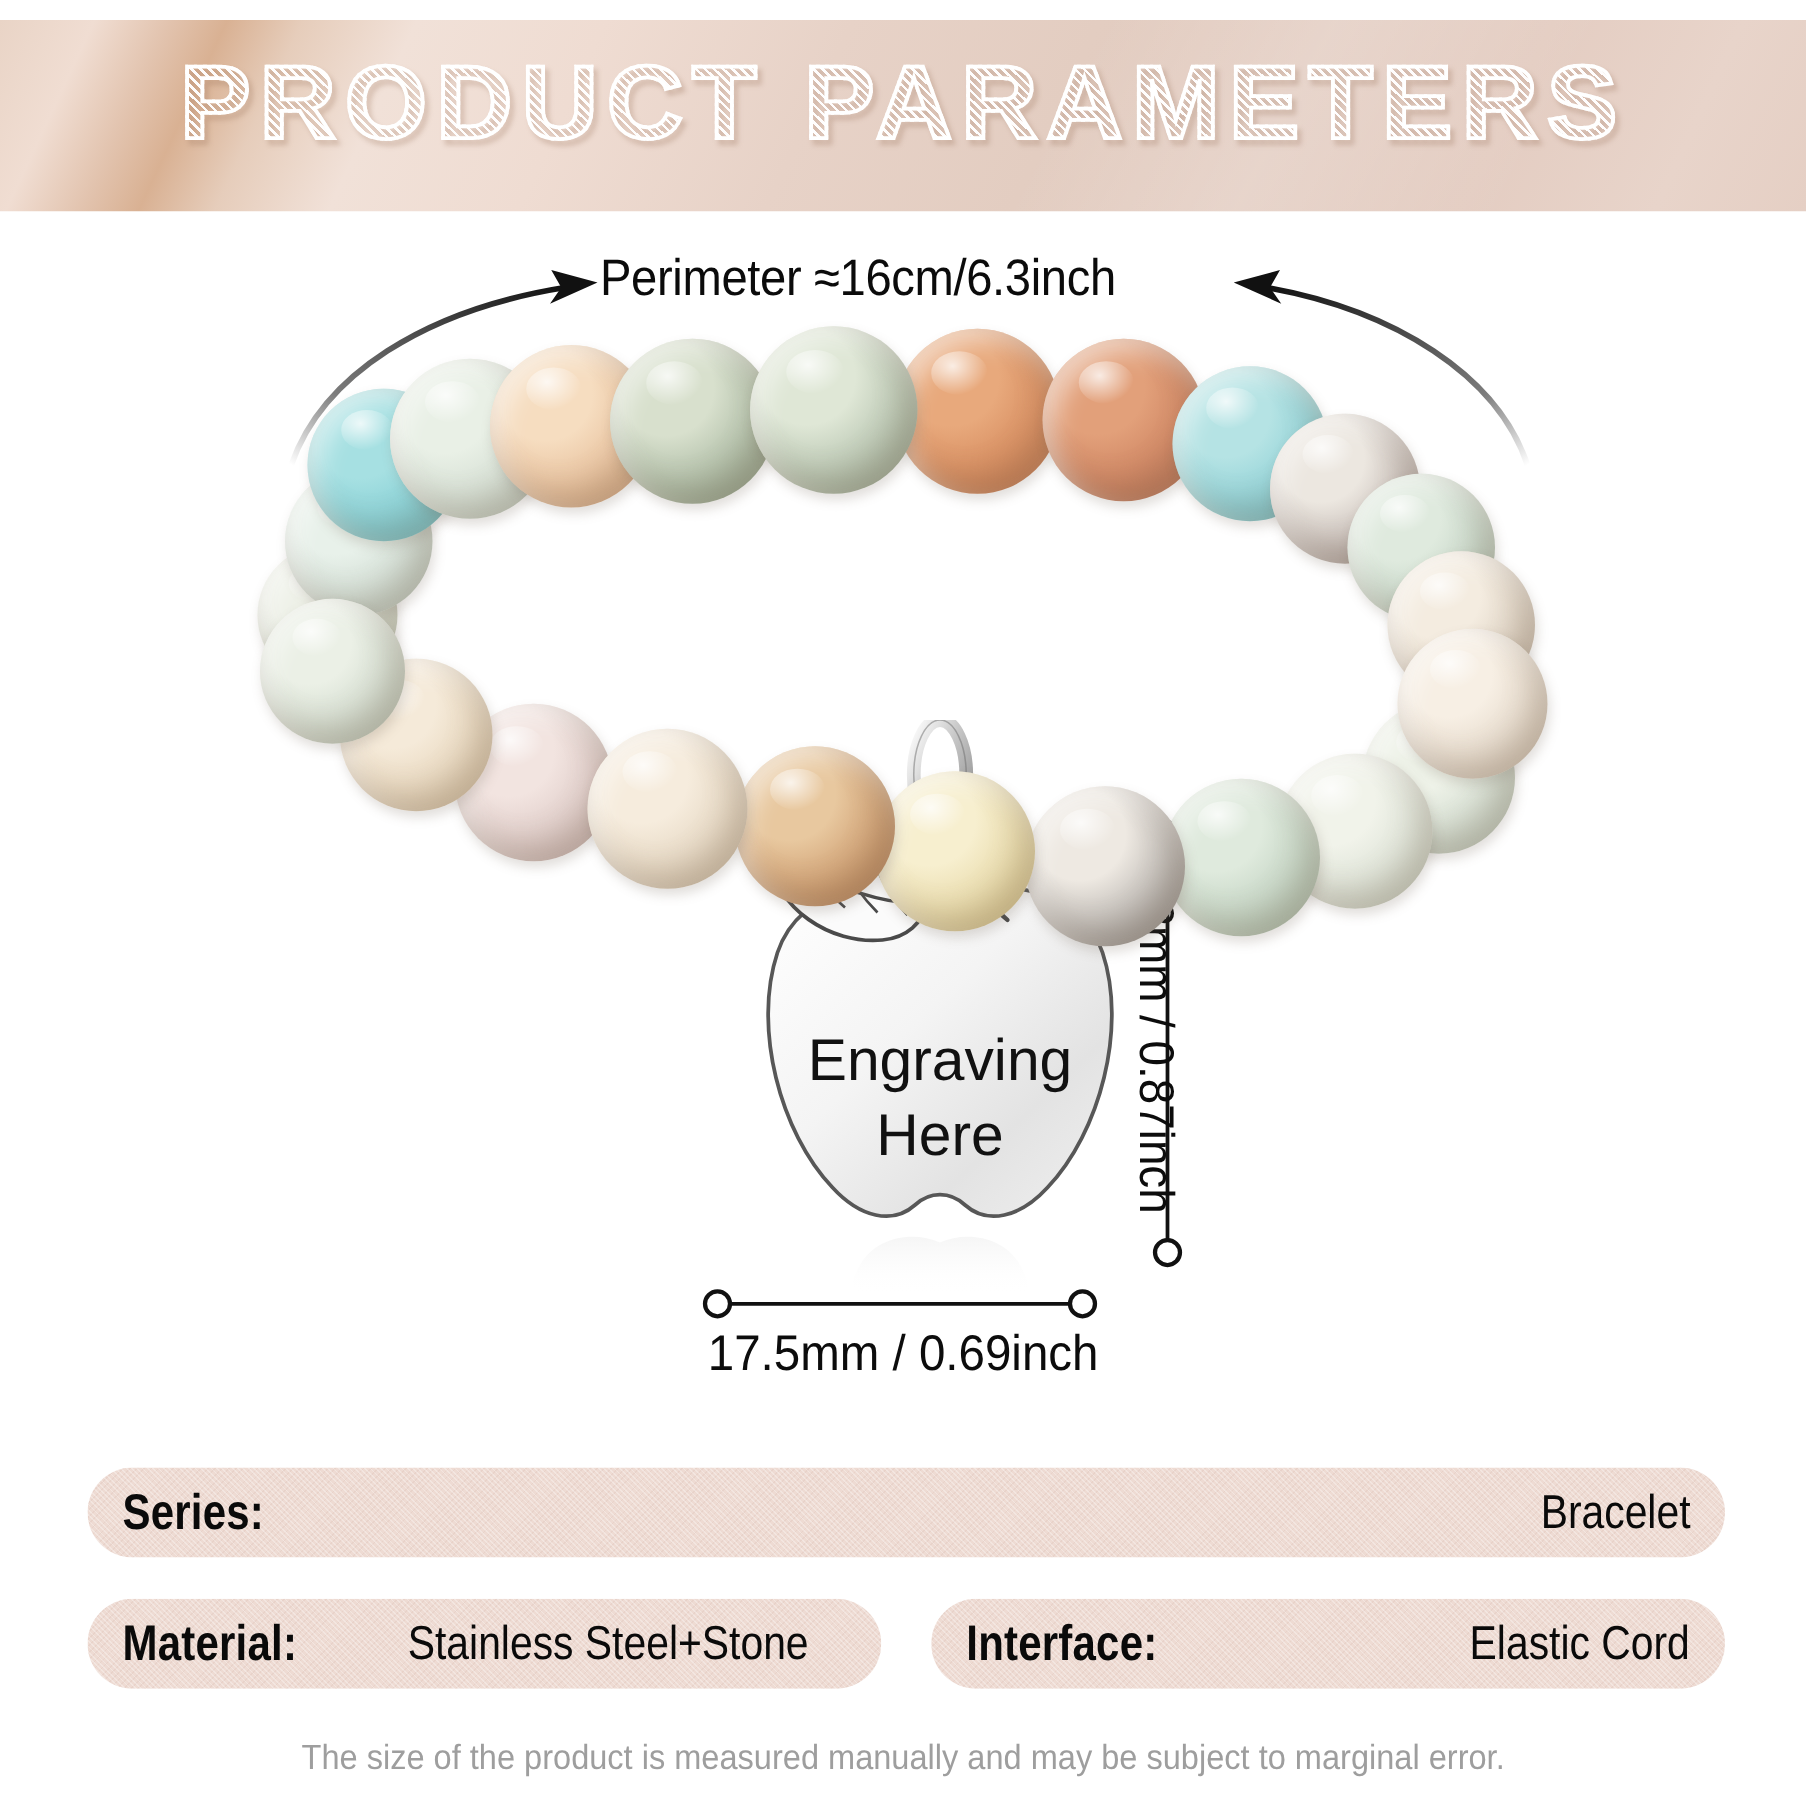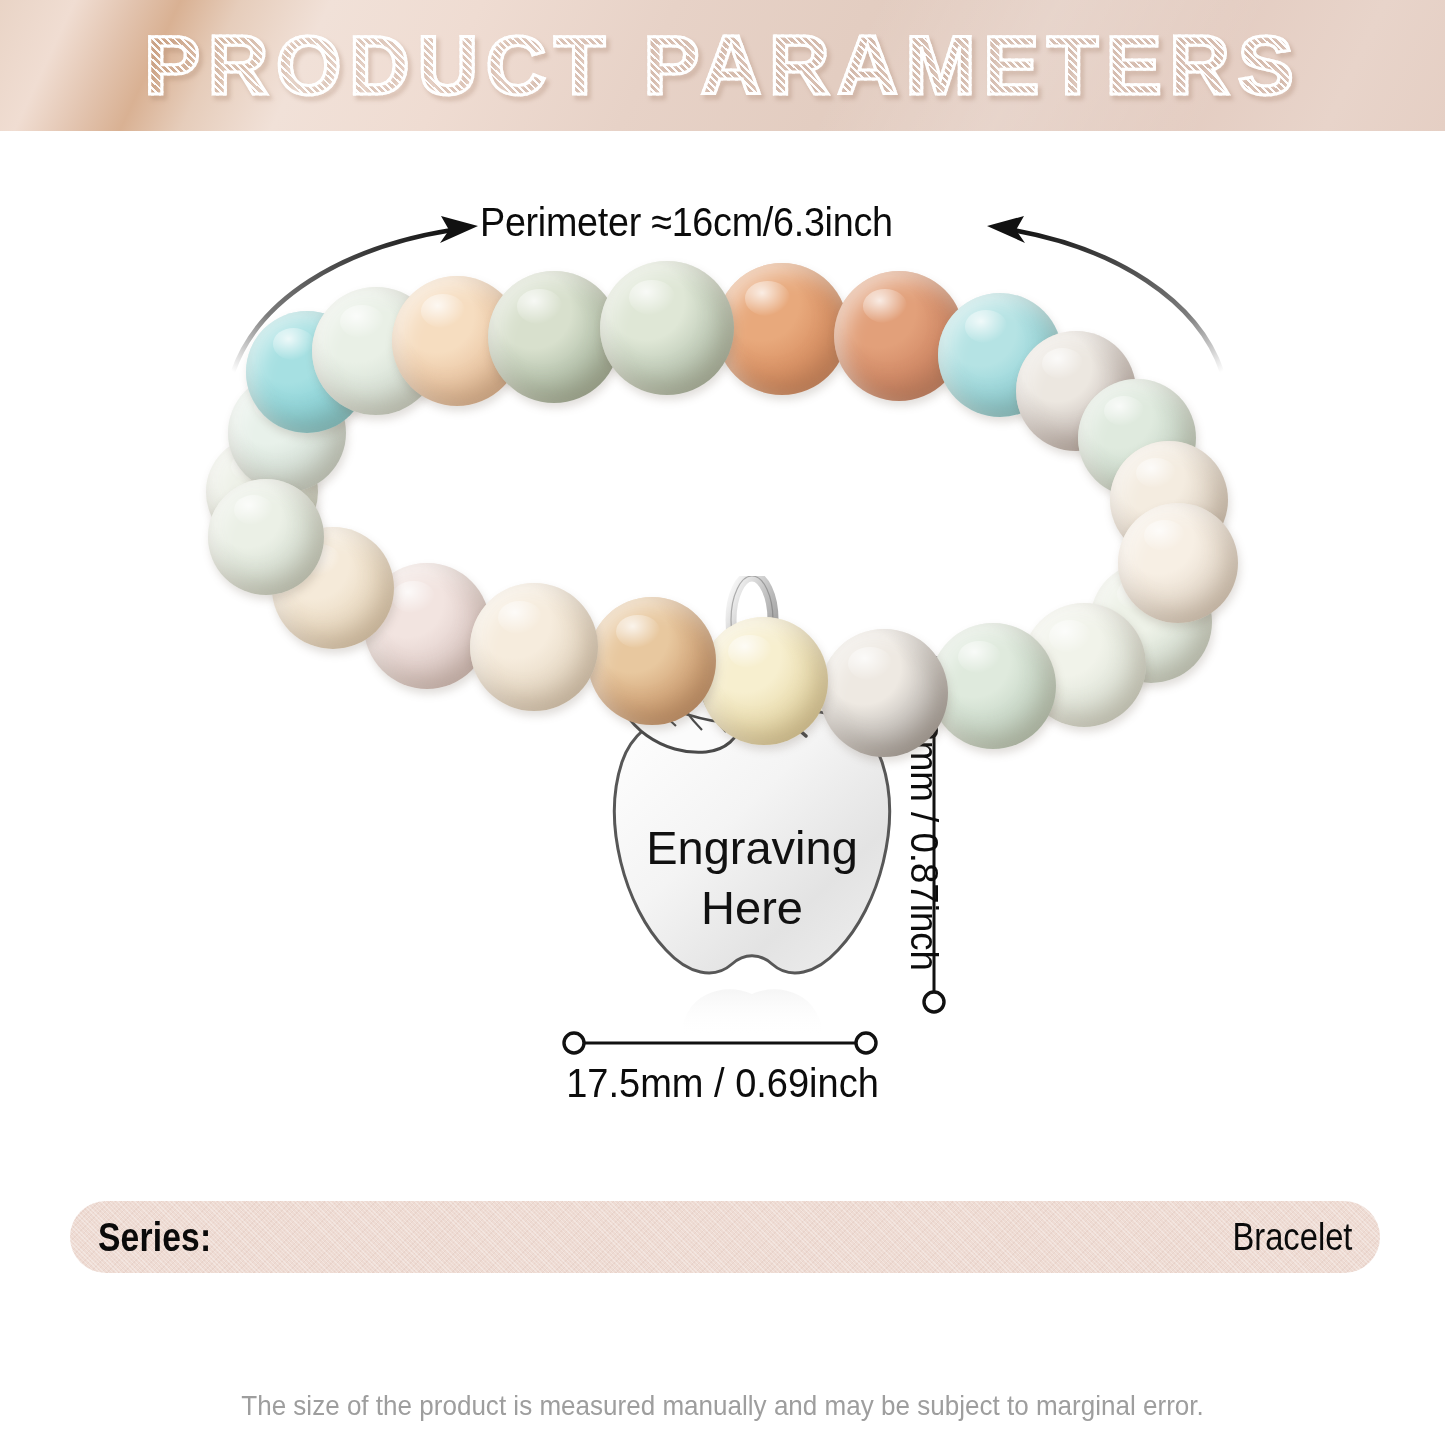--- a/index.html
+++ b/index.html
@@ -7,21 +7,21 @@
     width:1445px;height:1445px;
     background:#ffffff;
     font-family:"Liberation Sans", sans-serif;
     overflow:hidden;
     position:relative;
   }
   #stage{position:relative;width:1445px;height:1445px;overflow:hidden;background:#fff;}
 
   
   .header{
-    position:absolute;left:0;top:0;width:1445px;height:131px;
+    position:absolute;left:0;top:16px;width:1445px;height:153px;
     background:
       linear-gradient(115deg,
         #e9d4c6 0%, #f0ddd2 5%, #e2c3ae 9%, #d9b193 12%,
         #e6cdbb 16%, #f1e1d8 22%, #efdcd2 32%,
         #e7d2c7 45%, #e3cdc1 58%, #e1c9bd 70%,
         #e4cdc2 82%, #e8d4ca 92%, #e5cfc4 100%);
     overflow:hidden;
   }
   .header:after{
     content:"";position:absolute;left:0;top:0;width:100%;height:100%;
@@ -86,21 +86,21 @@
     font-family:"Liberation Sans", sans-serif;
     transform:scaleX(.95);
     z-index:6;
   }
 
   
   .charm-wrap{position:absolute;left:580px;top:576px;width:340px;height:460px;z-index:4;}
 
   
   .spec-grid{position:absolute;left:70px;top:1174px;width:1310px;}
-  .spec-row{display:flex;gap:40px;margin-bottom:33px;margin-top:27px;}
+  .spec-row{display:flex;gap:40px;margin-bottom:33px;}
   .pill{
     flex:1;height:72px;border-radius:36px;
     background:
       repeating-linear-gradient(45deg, rgba(255,255,255,.30) 0 1px, rgba(0,0,0,0) 1px 3px),
       repeating-linear-gradient(-45deg, rgba(190,150,135,.12) 0 1px, rgba(0,0,0,0) 1px 4px),
       #eedbd3;
     display:flex;align-items:center;
     padding:0 28px;box-sizing:border-box;
     position:relative;
   }
@@ -265,17 +265,27 @@
     </svg>
   </div>
 
   <div class="spec-grid">
     <div class="spec-row">
       <div class="pill">
         <span class="pill-label">Series:</span>
         <span class="pill-value">Bracelet</span>
       </div>
     </div>
+    <div class="spec-row">
+      <div class="pill tight">
+        <span class="pill-label">Material:</span>
+        <span class="pill-value">Stainless Steel+Stone</span>
+      </div>
+      <div class="pill">
+        <span class="pill-label">Interface:</span>
+        <span class="pill-value">Elastic Cord</span>
+      </div>
+    </div>
   </div>
 
   <div class="disclaimer">The size of the product is measured manually and may be subject to marginal error.</div>
 
 </div>
 
 </body></html>

